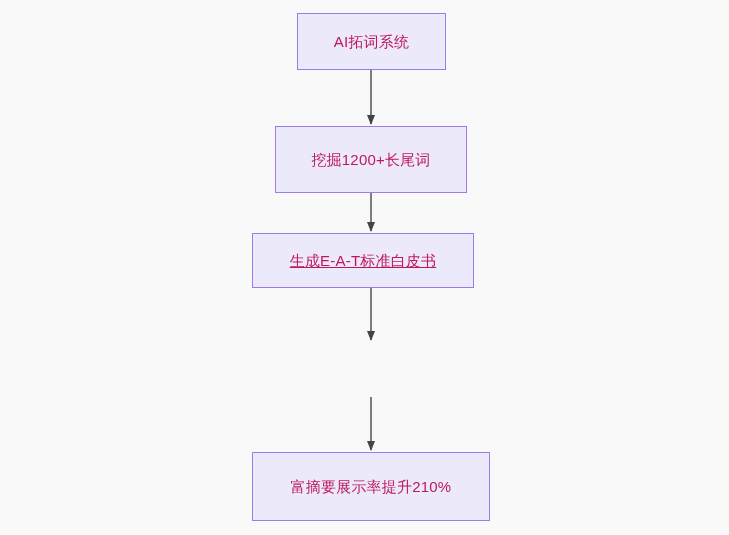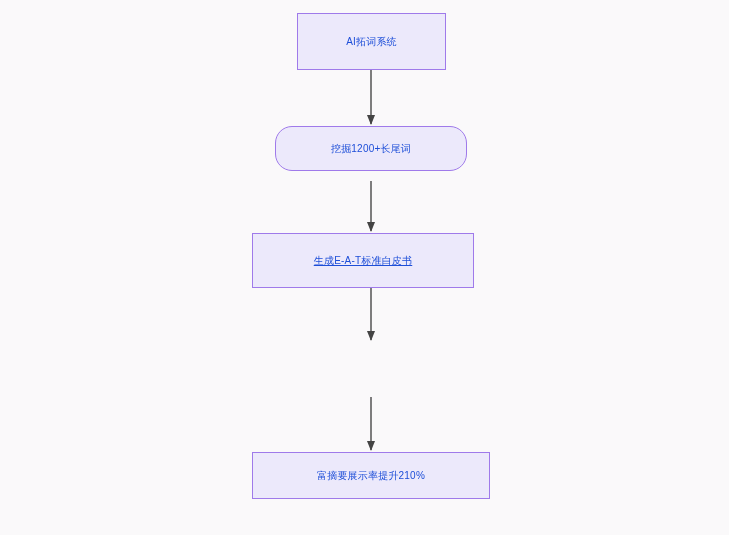--- a/index.html
+++ b/index.html
@@ -28,36 +28,36 @@
   }
   .node {
     position: absolute;
     box-sizing: border-box;
     background: #ece9fb;
     border: 1px solid #9f7aea;
     border-radius: 0px;
     display: flex;
     align-items: center;
     justify-content: center;
-    color: #1d4ed8;
-    font-size: 10px;
+    color: #be185d;
+    font-size: 15px;
     line-height: 1.2;
     letter-spacing: 0.2px;
     white-space: nowrap;
   }
   .node-label {
     display: block;
     text-align: center;
   }
   
   .node-1 { left: 297px; top: 13px;  width: 149px; height: 57px; }
-  .node-2 { left: 275px; top: 126px; width: 192px; height: 45px; border-radius: 17px; }
+  .node-2 { left: 275px; top: 126px; width: 192px; height: 67px; }
   .node-3 { left: 252px; top: 233px; width: 222px; height: 55px; text-decoration: underline; }
   .node-4 { left: 265px; top: 342px; width: 213px; height: 55px; }
-  .node-5 { left: 252px; top: 452px; width: 238px; height: 47px; }
+  .node-5 { left: 252px; top: 452px; width: 238px; height: 69px; }
 </style>
 </head>
 <body>
 
 <div id="flowchart">
 
   <svg class="flow-svg" viewBox="0 0 729 535" xmlns="http://www.w3.org/2000/svg">
     <defs>
       <marker id="arrowhead" markerWidth="10" markerHeight="8" refX="9" refY="4" orient="auto" markerUnits="userSpaceOnUse">
         <path d="M0,0 L10,4 L0,8 z" fill="#444444"></path>

